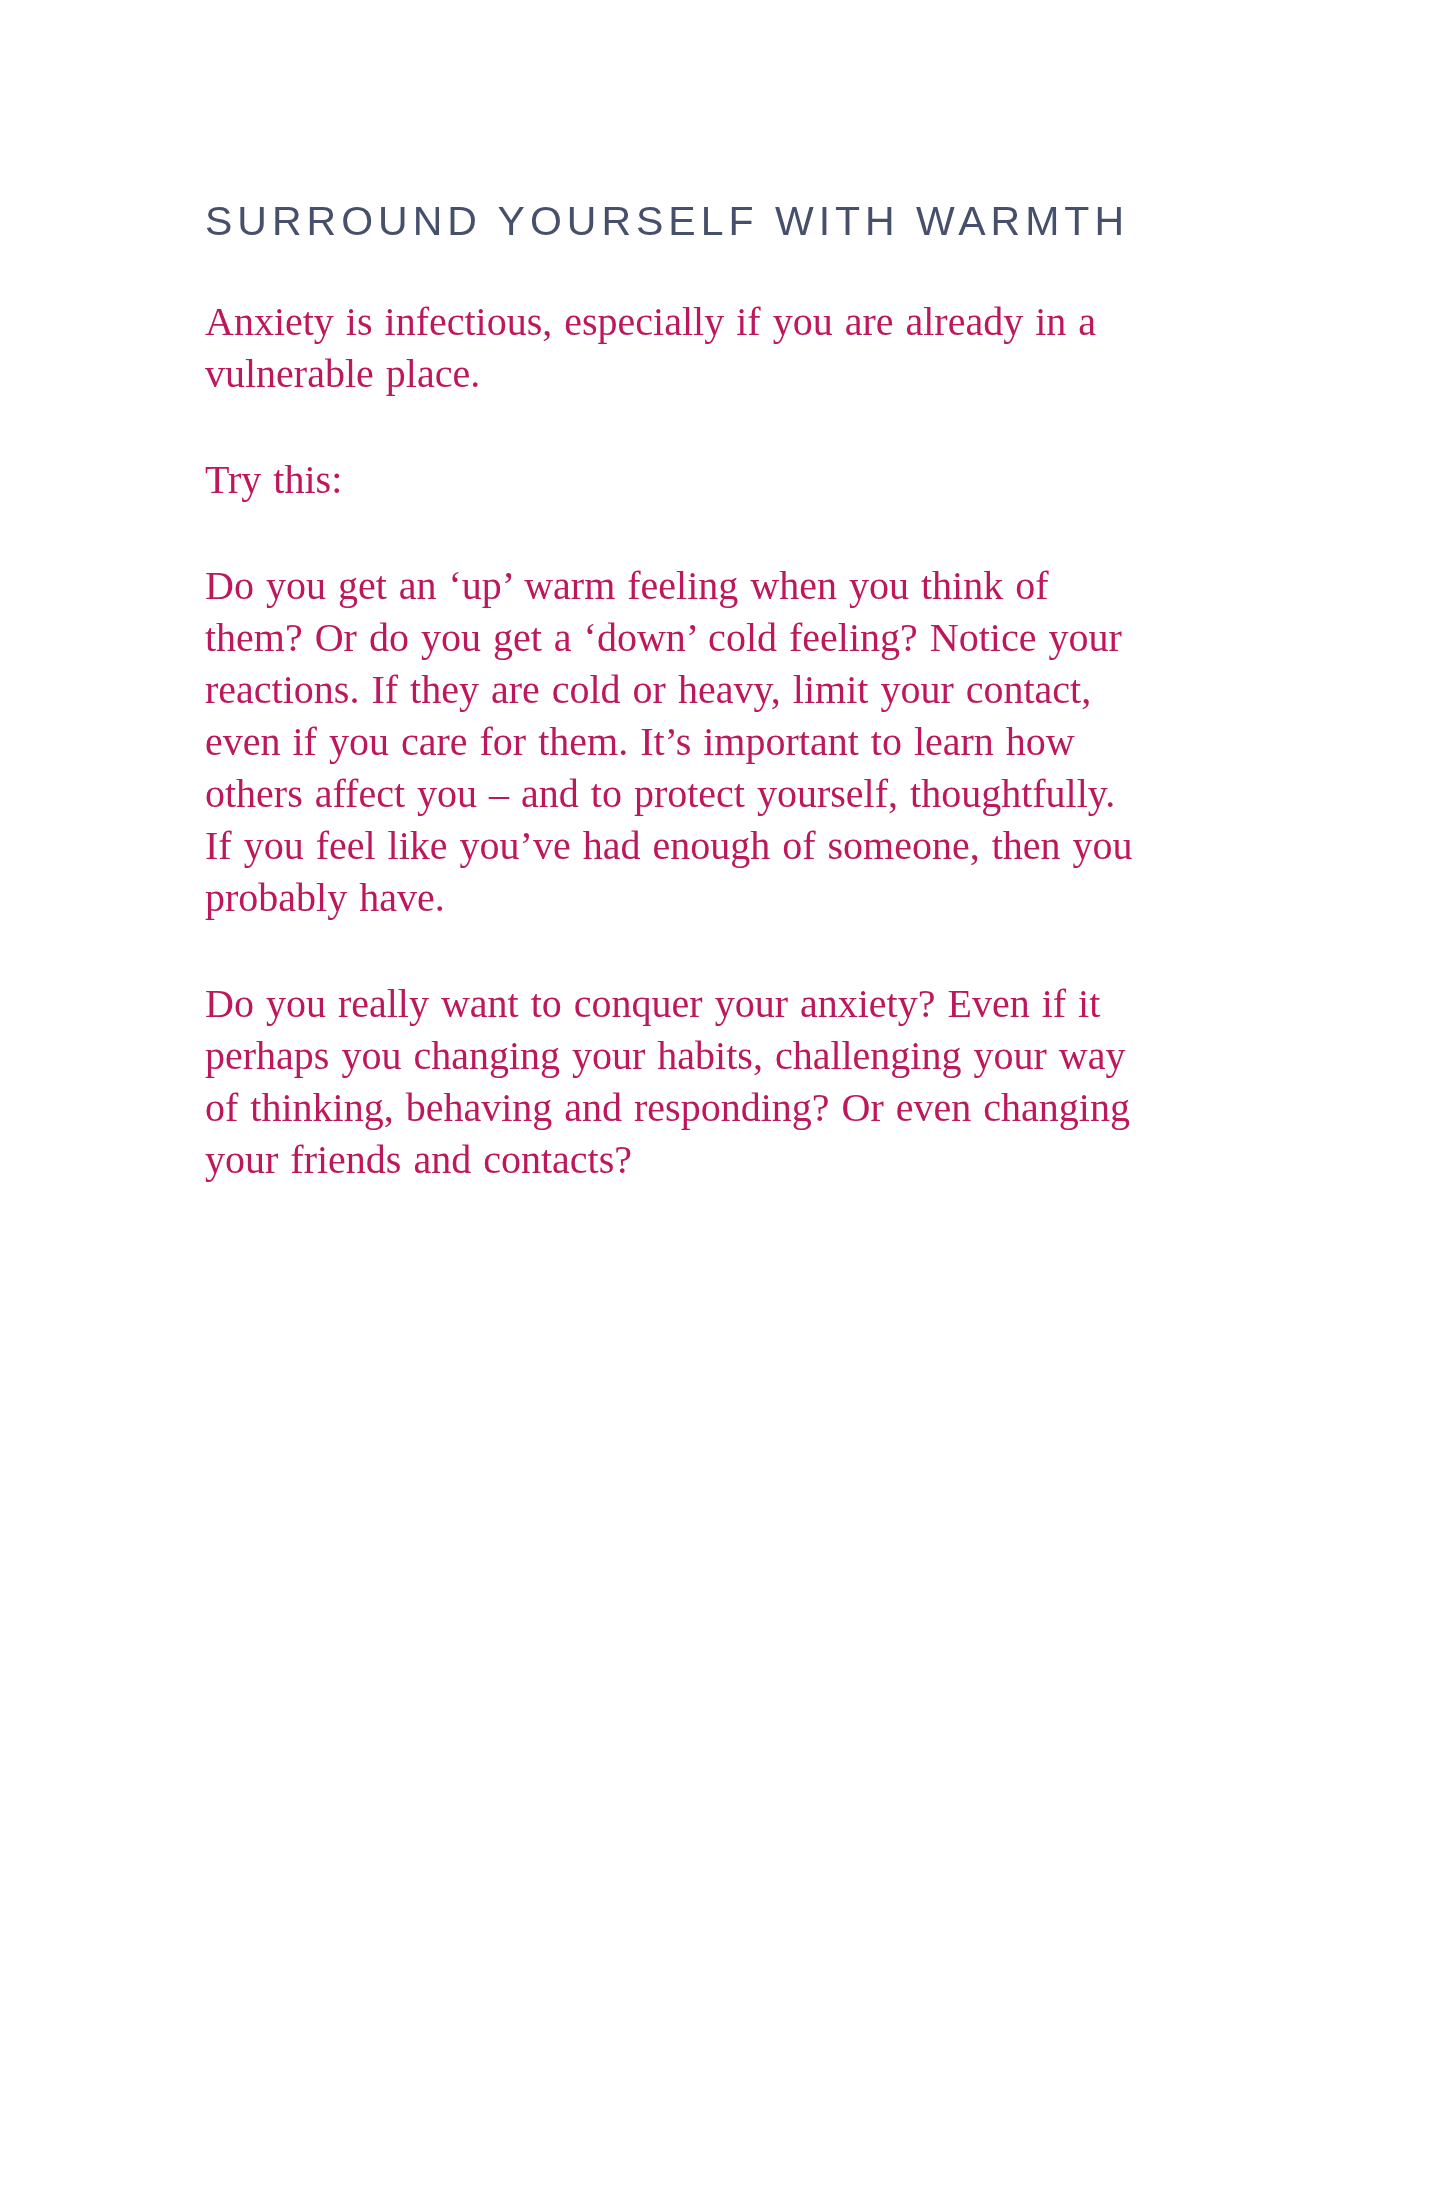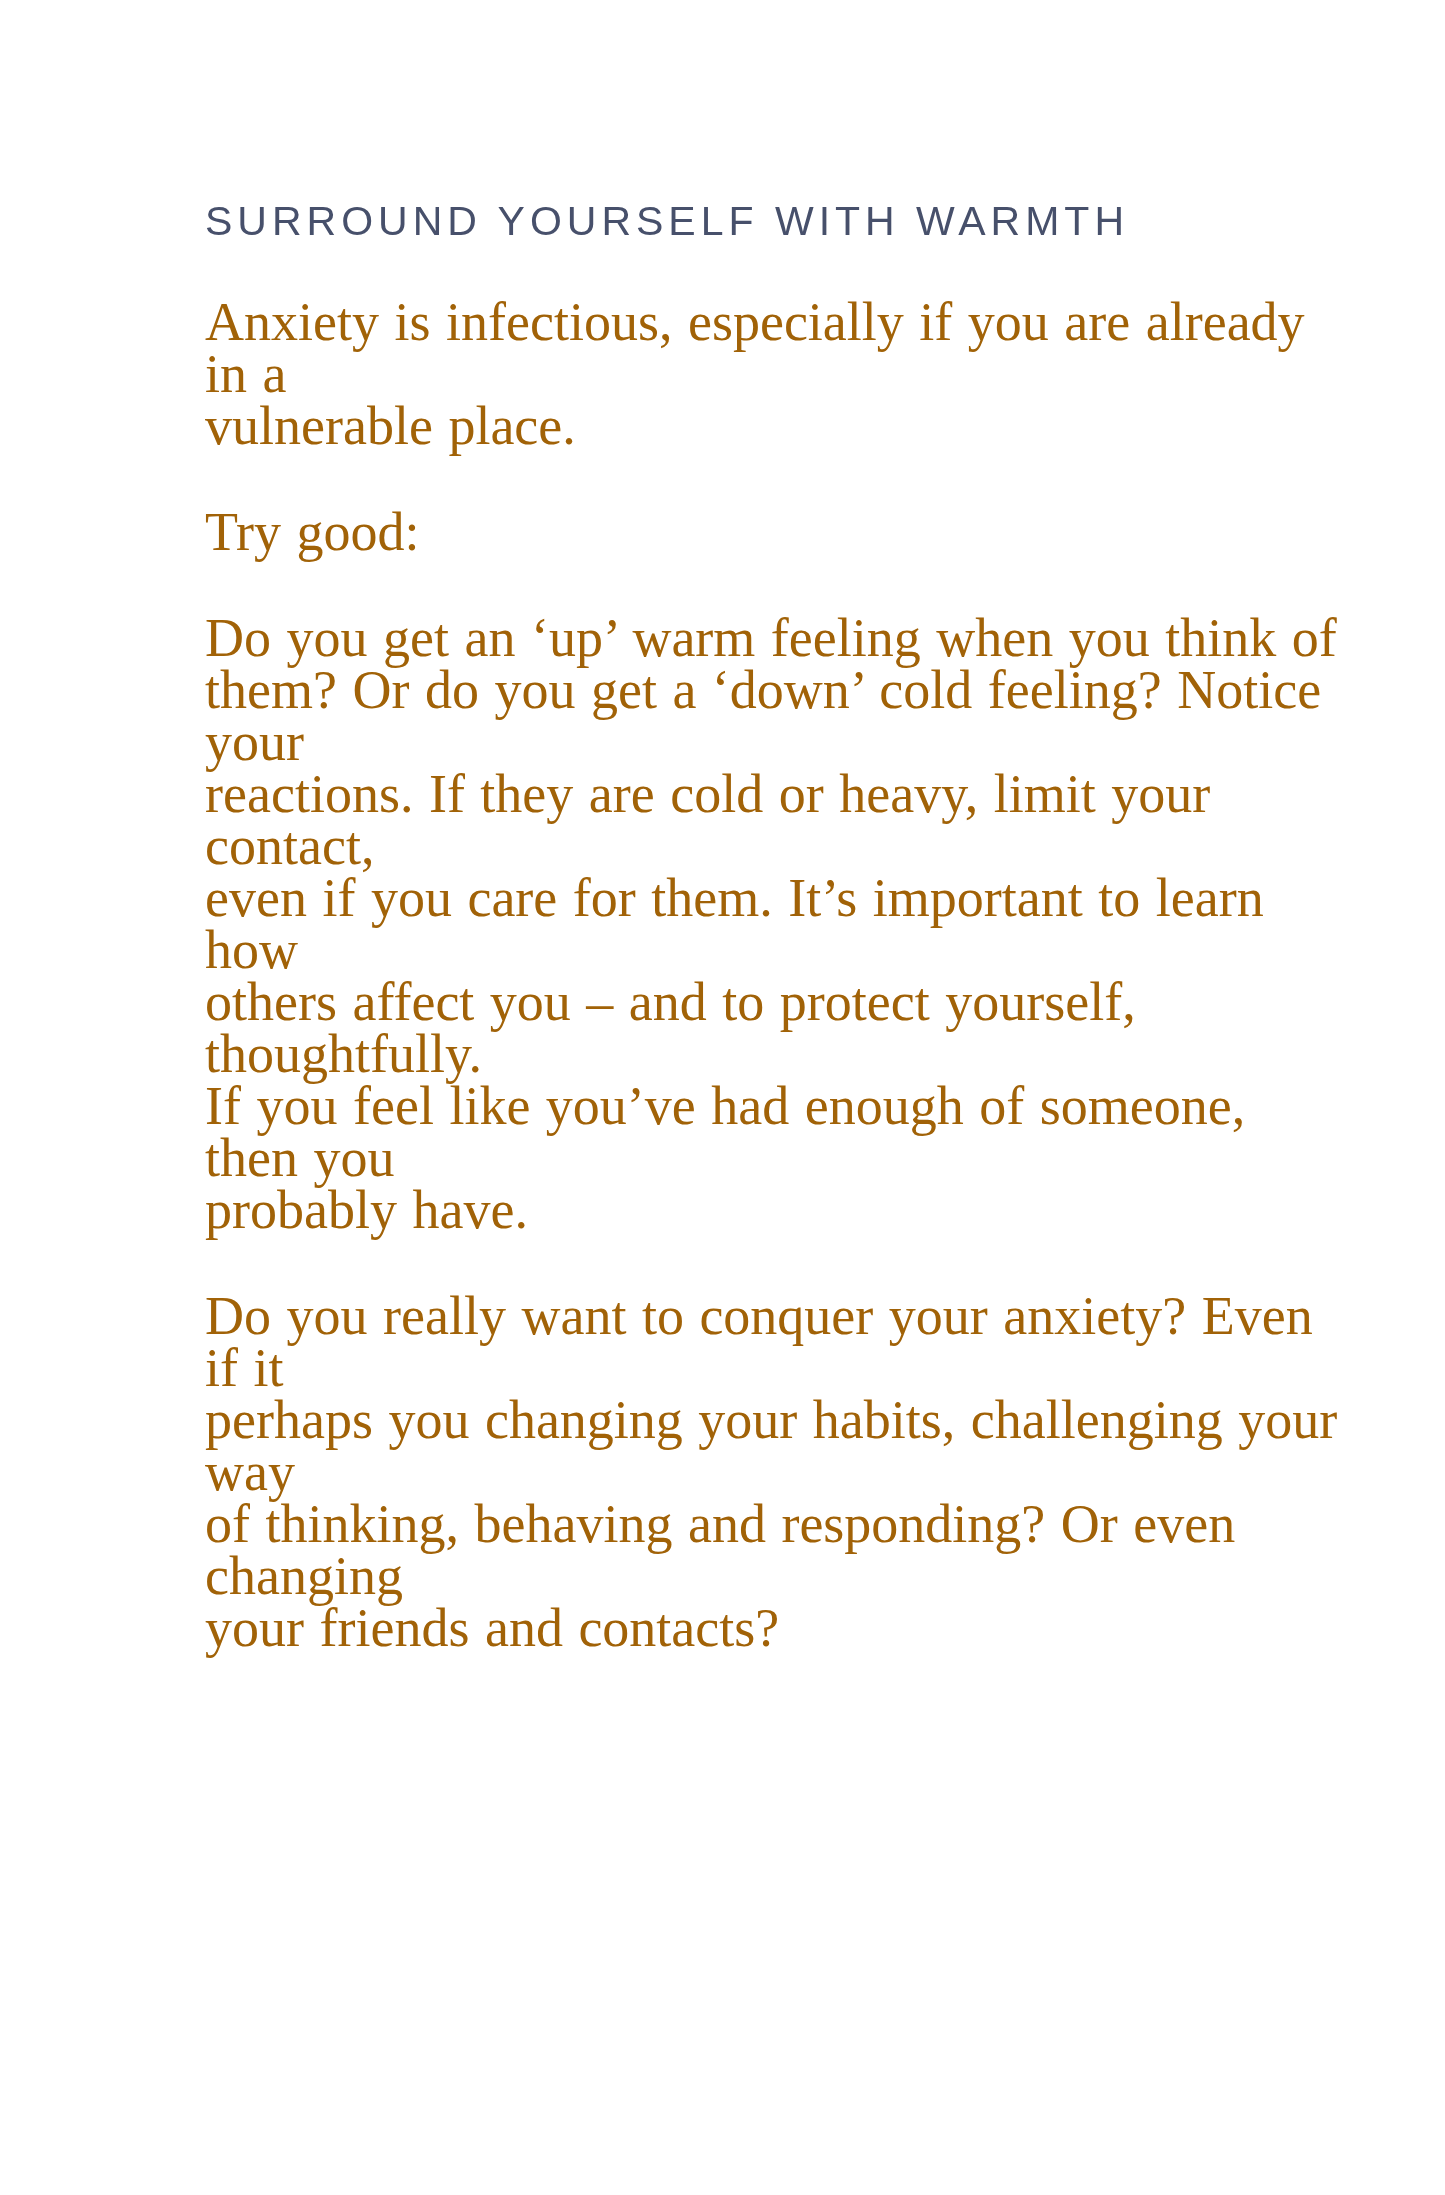--- a/index.html
+++ b/index.html
@@ -32,37 +32,37 @@
     font-weight: 400;
     font-size: 41px;
     line-height: 46px;
     letter-spacing: 5px;
     color: #47506b;
     margin: 0 0 52px 0;
     white-space: nowrap;
   }
   .para {
     font-family: "Liberation Serif", serif;
-    font-size: 54px;
+    font-size: 40px;
     line-height: 52px;
-    color: #a16207;
+    color: #be185d;
     margin: 0 0 54px 0;
     white-space: pre-line;
     word-spacing: 2px;
   }
 </style>
 </head>
 <body>
 
 <div class="page">
   <div class="content">
     <h1 class="heading">SURROUND YOURSELF WITH WARMTH</h1>
     <p class="para">Anxiety is infectious, especially if you are already in a
 vulnerable place.</p>
-    <p class="para">Try good:</p>
+    <p class="para">Try this:</p>
     <p class="para">Do you get an ‘up’ warm feeling when you think of
 them? Or do you get a ‘down’ cold feeling? Notice your
 reactions. If they are cold or heavy, limit your contact,
 even if you care for them. It’s important to learn how
 others affect you – and to protect yourself, thoughtfully.
 If you feel like you’ve had enough of someone, then you
 probably have.</p>
     <p class="para">Do you really want to conquer your anxiety? Even if it
 perhaps you changing your habits, challenging your way
 of thinking, behaving and responding? Or even changing

